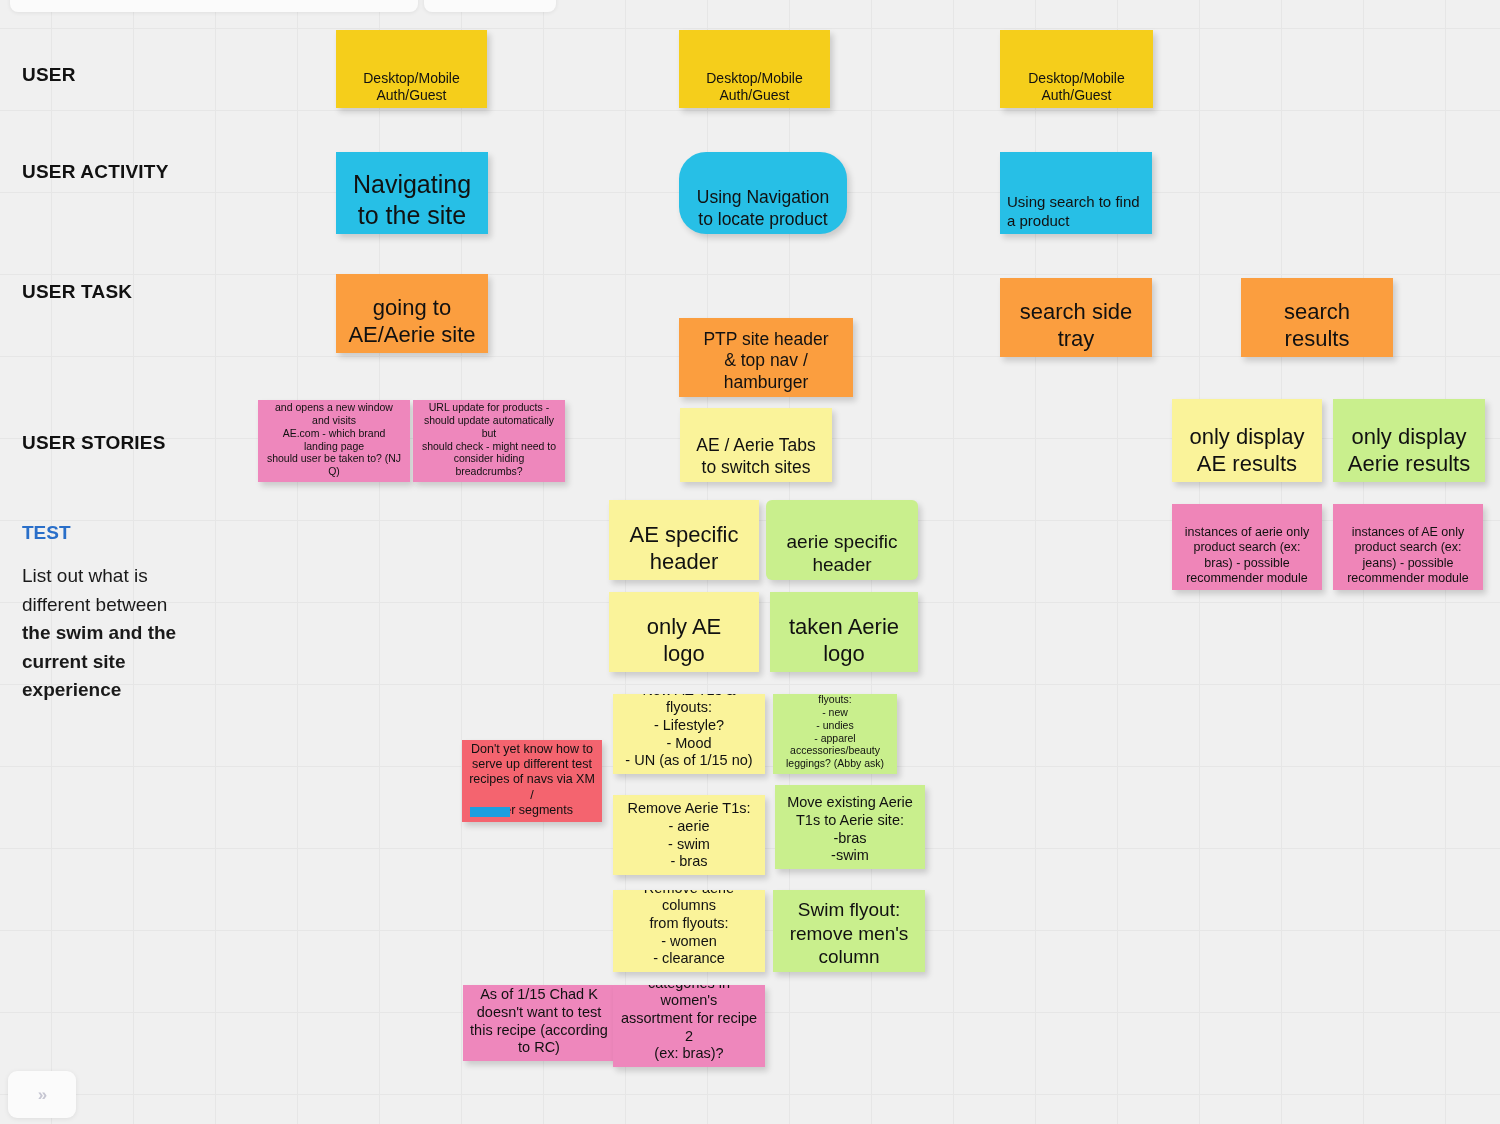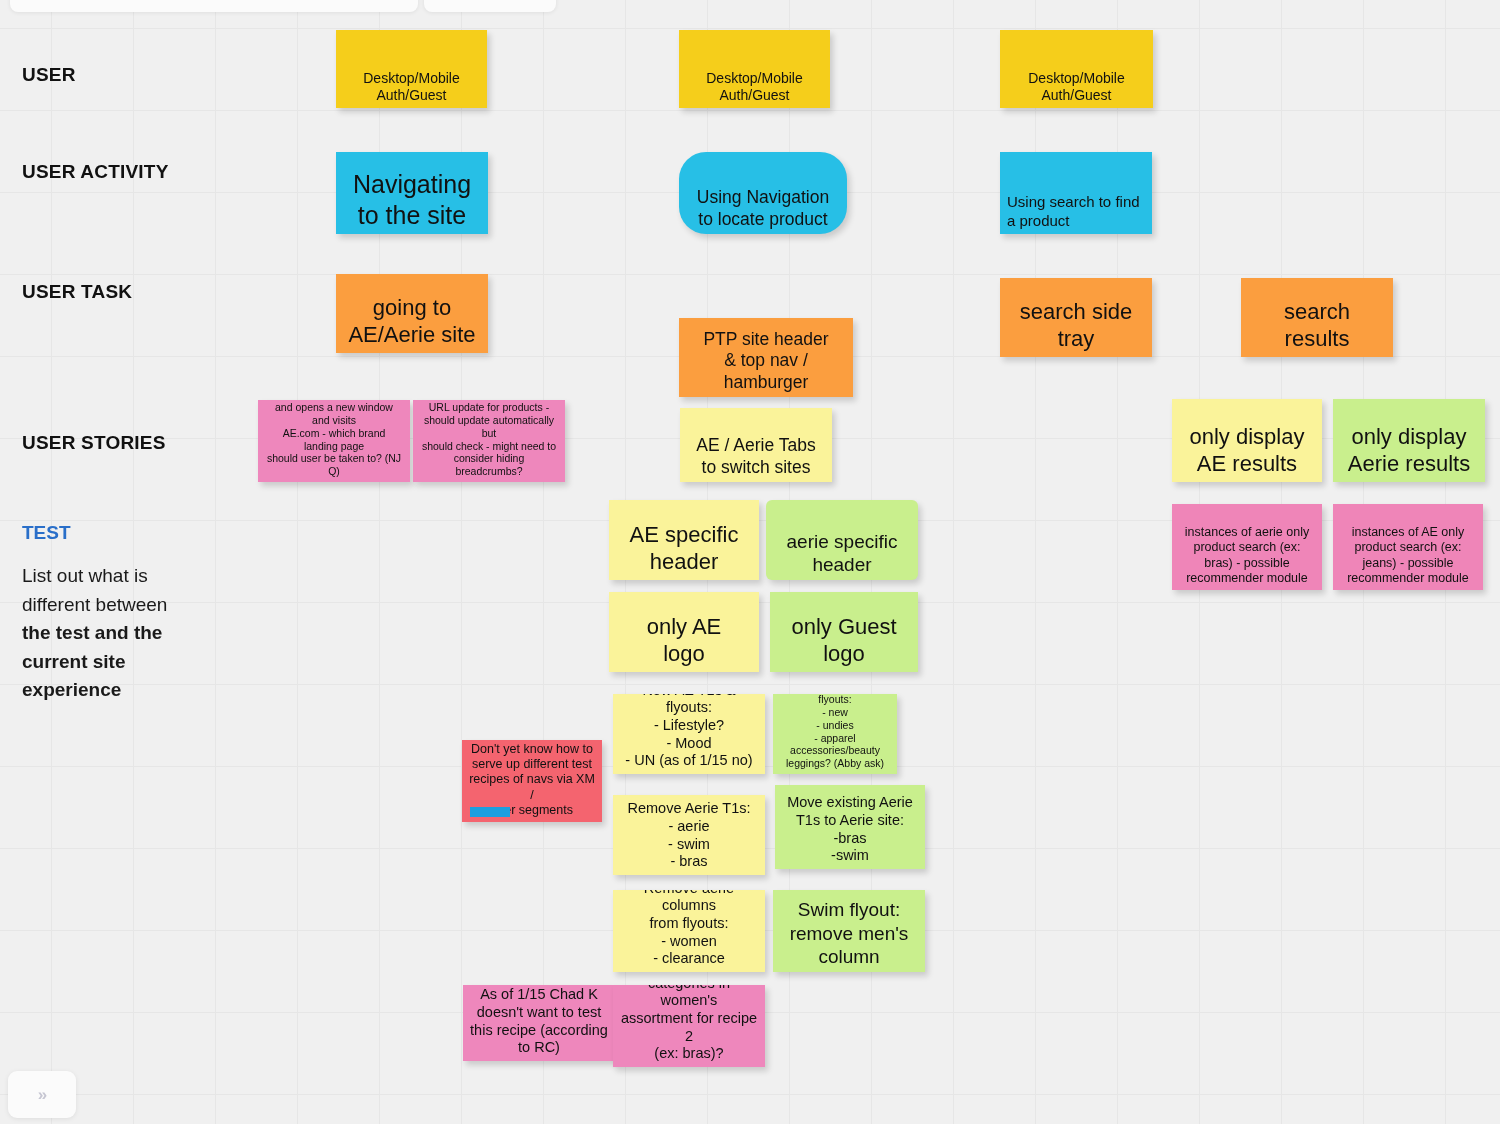--- a/index.html
+++ b/index.html
@@ -113,21 +113,21 @@
 
   <div class="row-label" style="top:64px">USER</div>
   <div class="row-label" style="top:161px">USER ACTIVITY</div>
   <div class="row-label" style="top:281px">USER TASK</div>
   <div class="row-label" style="top:432px">USER STORIES</div>
 
   <div class="test-label" style="top:522px">TEST</div>
   <div class="test-body" style="top:562px">
     <span>List out what is</span><br>
     <span>different between</span><br>
-    <b>the test and the</b><br>
+    <b>the swim and the</b><br>
     <b>current site</b><br>
     <b>experience</b>
   </div>
 
   <div id="notes-layer">
       <div class="note yellowdark" style="left: 336px; top: 30px; width: 151px; height: 78px; font-size: 14px;">
         <span class="txt">Desktop/Mobile
 Auth/Guest</span>
       </div>
       <div class="note yellowdark" style="left: 679px; top: 30px; width: 151px; height: 78px; font-size: 14px;">
@@ -211,21 +211,21 @@
         <span class="txt">instances of AE only
 product search (ex:
 jeans) - possible
 recommender module</span>
       </div>
       <div class="note paleyellow" style="left: 609px; top: 592px; width: 150px; height: 80px; font-size: 22px;">
         <span class="txt">only AE
 logo</span>
       </div>
       <div class="note palegreen" style="left: 770px; top: 592px; width: 148px; height: 80px; font-size: 22px;">
-        <span class="txt">only Guest
+        <span class="txt">taken Aerie
 logo</span>
       </div>
       <div class="note paleyellow" style="left: 613px; top: 694px; width: 152px; height: 80px; font-size: 14.5px;">
         <span class="txt">New AE T1s &amp; flyouts:
 - Lifestyle?
 - Mood
 - UN (as of 1/15 no)</span>
       </div>
       <div class="note palegreen" style="left: 773px; top: 694px; width: 124px; height: 80px; font-size: 10.5px;">
         <span class="txt">New Aerie T1s &amp; flyouts:

